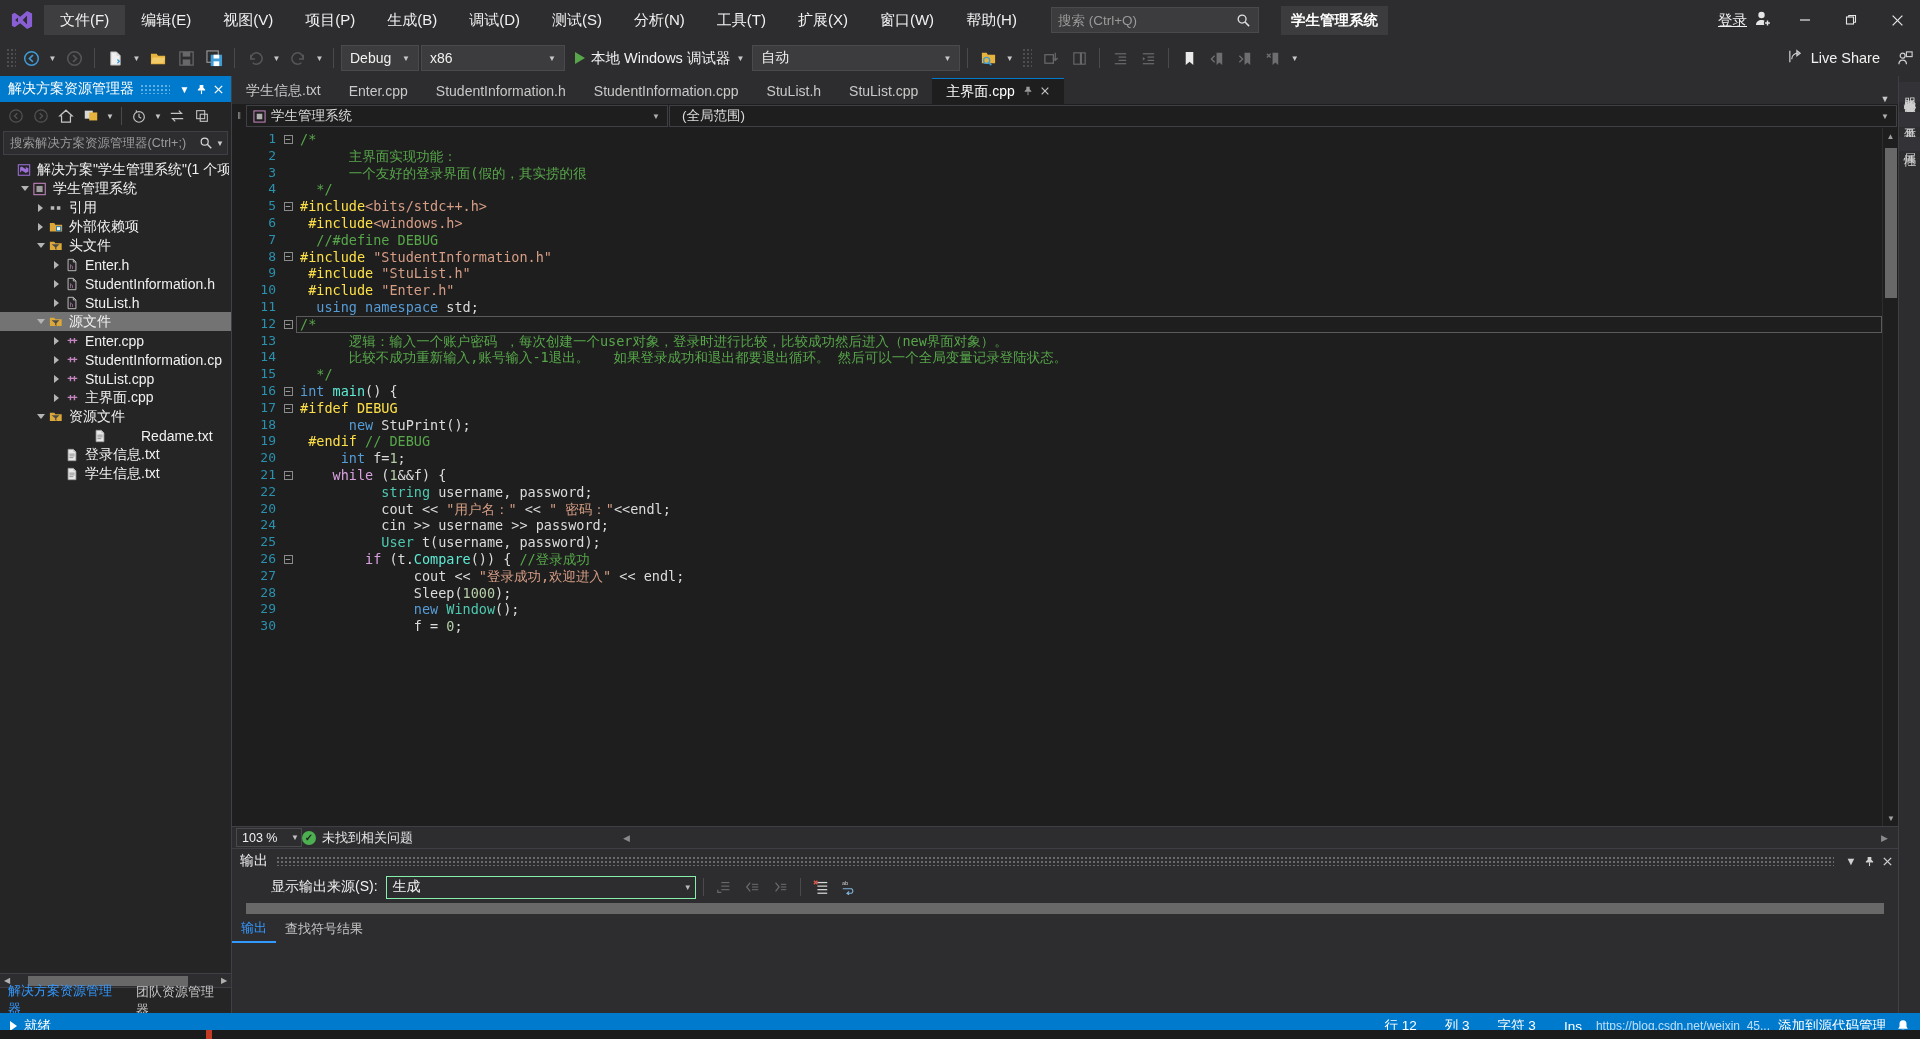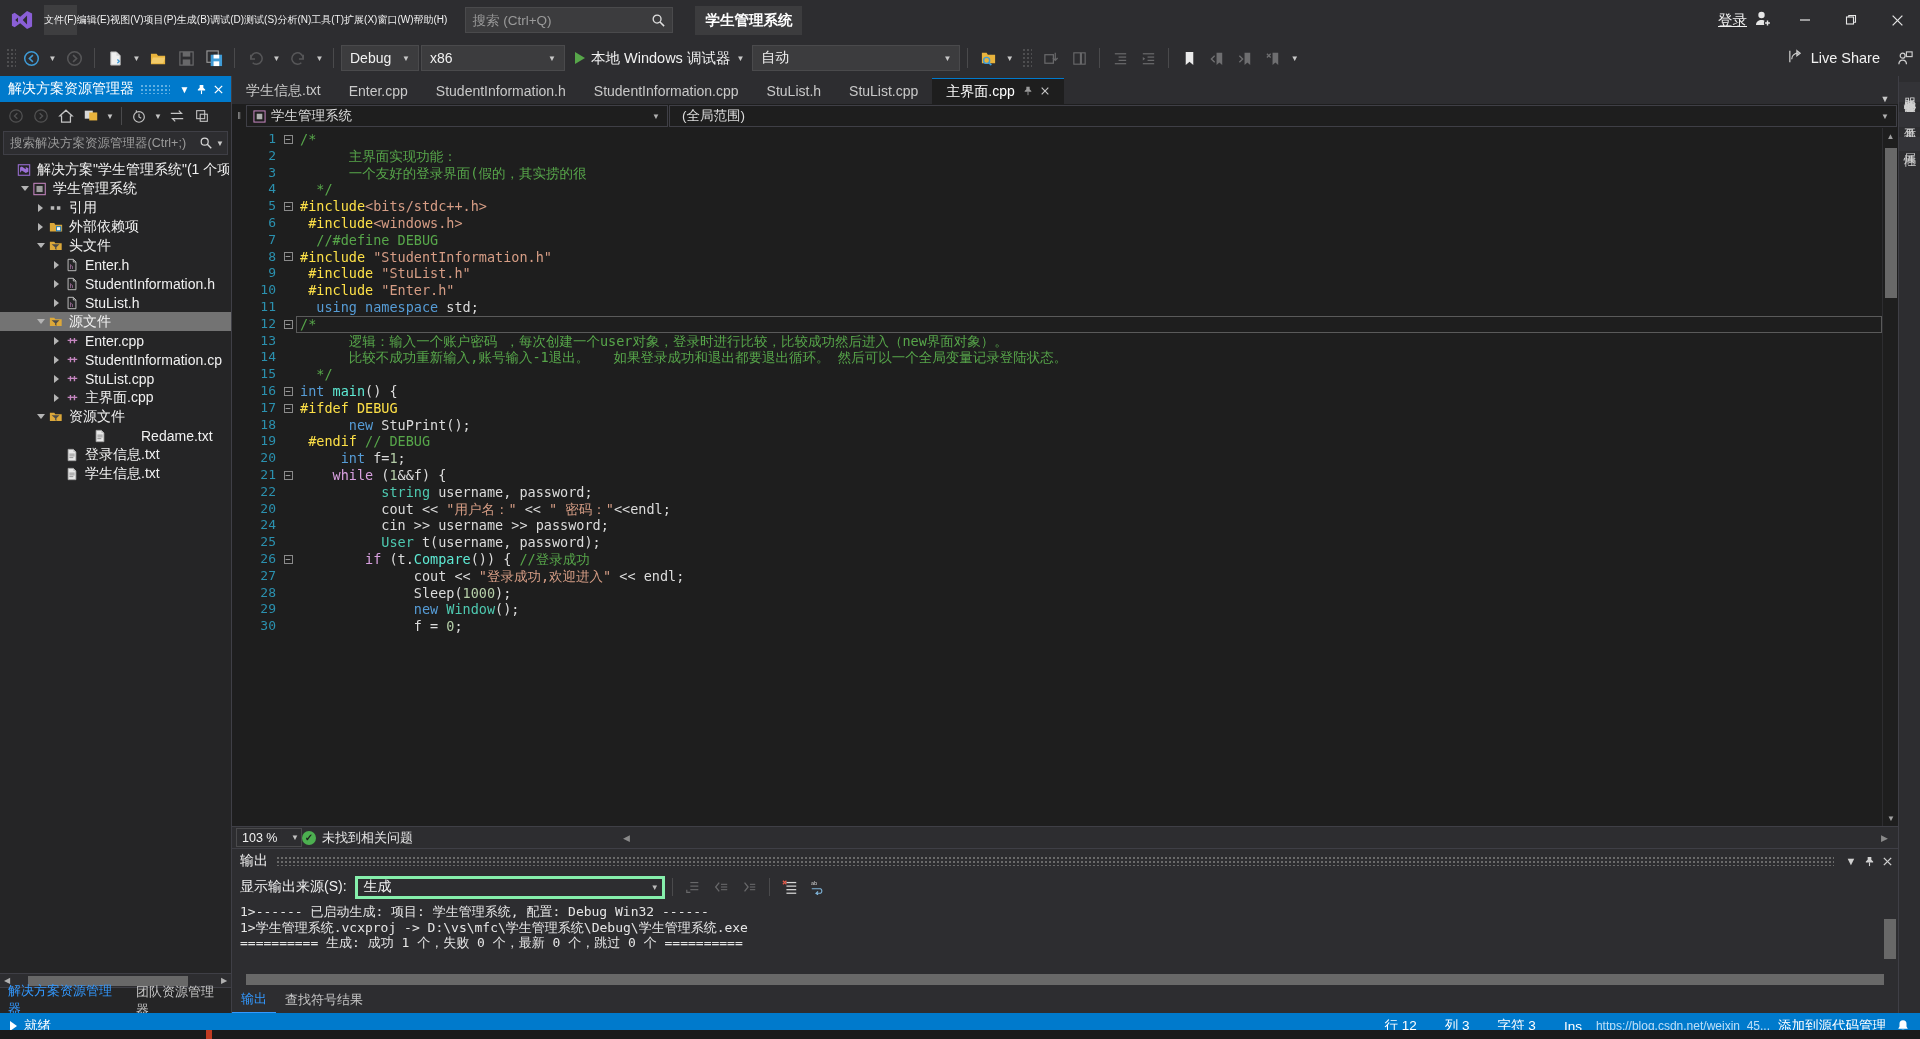--- a/index.html
+++ b/index.html
@@ -14,21 +14,21 @@
 
   
   .titlebar {
     height: 40px; background: #2d2d30; display: flex; align-items: center;
     flex: 0 0 40px; position: relative;
   }
   .vs-logo { width: 44px; height: 40px; display: flex; align-items: center; justify-content: center; }
   .vs-logo svg { width: 22px; height: 22px; }
   .menu { display: flex; align-items: center; height: 40px; }
   .menu-item {
-    padding: 5px 0; font-size: 10px; color: #f1f1f1; white-space: nowrap;
+    padding: 5px 16px; font-size: 15px; color: #f1f1f1; white-space: nowrap;
     line-height: 20px; cursor: default;
   }
   .menu-item.active { background: #3e3e40; }
   .search-box {
     margin-left: 18px; width: 208px; height: 26px; background: #3c3c3e;
     border: 1px solid #4a4a4c; display: flex; align-items: center; padding: 0 6px;
     position: relative;
   }
   .search-box input {
     flex: 1; background: transparent; border: 0; outline: 0;
@@ -180,22 +180,22 @@
   .es-left-arr { color: #8a8a8a; font-size: 9px; margin-left: 210px; }
   .es-right-arr { margin-left: auto; color: #8a8a8a; font-size: 9px; padding-right: 6px; }
 
   
   .output-pane { height: 165px; flex: 0 0 165px; display: flex; flex-direction: column; background: #2d2d30; border-top: 1px solid #3f3f46; }
   .op-header { height: 24px; display: flex; align-items: center; padding: 0 2px 0 8px; font-size: 14px; }
   .op-title { color: #f1f1f1; }
   .op-dots { flex: 1; height: 10px; margin: 0 8px; background-image: radial-gradient(#6a6a6a 1px, transparent 1px); background-size: 4px 4px; }
   .op-hbtn { width: 18px; height: 20px; display: flex; align-items: center; justify-content: center; color: #d0d0d0; font-size: 11px; }
   .op-toolbar { height: 28px; display: flex; align-items: center; padding: 0 4px 0 8px; gap: 2px; }
-  .op-lbl { font-size: 14px; color: #f1f1f1; padding-right: 6px; white-space: nowrap; }
-  .op-combo { width: 310px; height: 23px; background: #2d2d30; border: 3px solid #86efac; display: flex; align-items: center; padding: 0 3px 0 6px; font-size: 14px; }
+  .op-lbl { font-size: 14px; color: #f1f1f1; padding-right: 6px; white-space: nowrap; margin-left: 31px; }
+  .op-combo { width: 310px; height: 23px; background: #2d2d30; border: 1px solid #86efac; display: flex; align-items: center; padding: 0 3px 0 6px; font-size: 14px; }
   .op-combo .v { flex: 1; }
   .op-combo .a { font-size: 8px; color: #bbb; }
   .op-tb { width: 26px; height: 24px; display: flex; align-items: center; justify-content: center; color: #c2c2c2; }
   .op-tb.dim { opacity: .4; }
   .op-sep { width: 1px; height: 18px; background: #4a4a4c; margin: 0 5px; }
   .op-body { flex: 1; background: #2d2d30; display: flex; min-height: 0; }
   .op-text { flex: 1; font-family: "DejaVu Sans Mono", monospace; font-size: 13px; line-height: 15.6px; color: #e6e6e6; padding: 3px 0 0 8px; white-space: pre; overflow: hidden; }
   .op-scroll { width: 16px; background: #2d2d30; position: relative; }
   .op-thumb { position: absolute; left: 2px; top: 18px; width: 12px; height: 40px; background: #686868; }
   .op-hscroll { height: 15px; display: flex; align-items: center; background: #2d2d30; }
@@ -984,28 +984,20 @@
                 <path d="M1 2l4 4M5 2L1 6" stroke="#e05a4a" stroke-width="1.5"></path>
               </svg>
           </div>
           <div class="op-tb">
             <svg viewBox="0 0 18 18" width="16" height="16">
                 <text x="1" y="7" font-size="6" fill="#d8d8d8" font-family="monospace">ab</text>
                 <path d="M2 11h10a3 3 0 0 1 0 5H7l2-2m-2 2l2 2" fill="none" stroke="#7fb4d8" stroke-width="1.3"></path>
               </svg>
           </div>
         </div>
-        <div class="op-body">
-          <div class="op-text">1&gt;------ 已启动生成: 项目: 学生管理系统, 配置: Debug Win32 ------
-1&gt;学生管理系统.vcxproj -&gt; D:\vs\mfc\学生管理系统\Debug\学生管理系统.exe
-========== 生成: 成功 1 个，失败 0 个，最新 0 个，跳过 0 个 ==========</div>
-          <div class="op-scroll">
-            <div class="op-thumb"></div>
-          </div>
-        </div>
         <div class="op-hscroll">
           <div class="op-hthumb"></div>
         </div>
         <div class="op-tabs">
           <div class="op-tab active">输出</div>
           <div class="op-tab">查找符号结果</div>
         </div>
       </div>
     </div>
 

